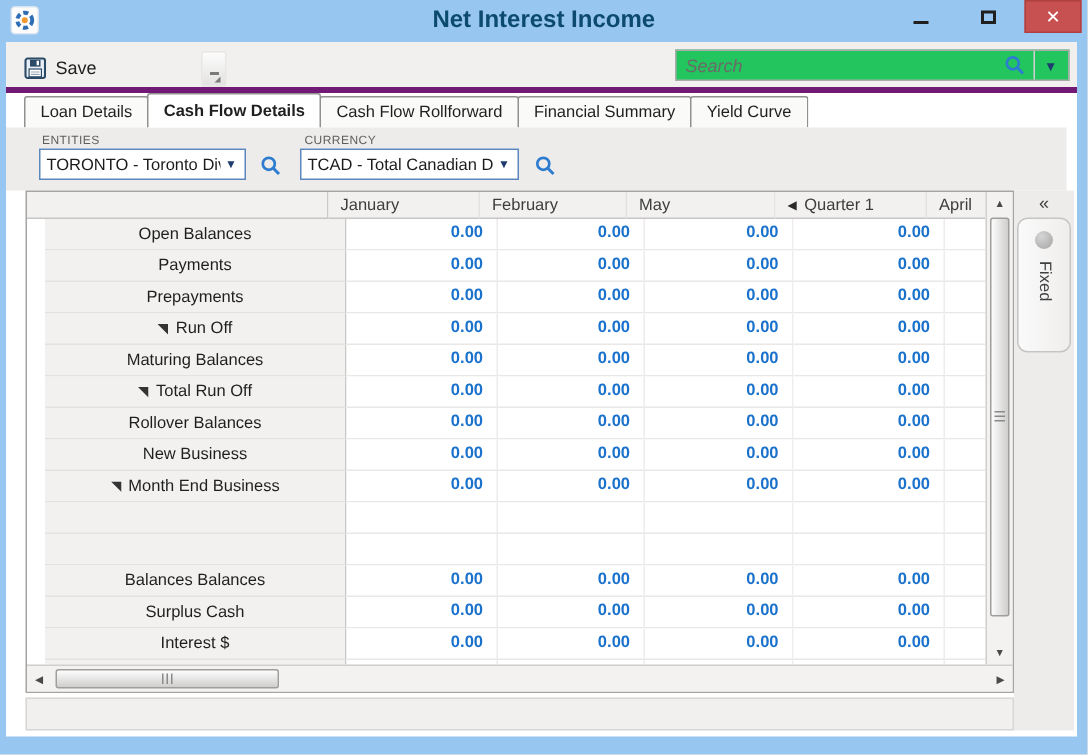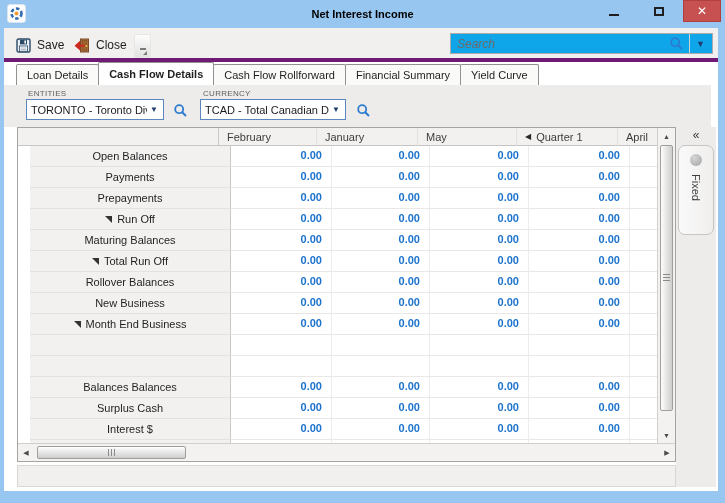--- a/index.html
+++ b/index.html
@@ -4,41 +4,41 @@
 <style>
   * { box-sizing: border-box; margin: 0; padding: 0; }
   html,body { background:#cfd6dd; }
   body { font-family: "Liberation Sans", "DejaVu Sans", sans-serif; }
 
   .window { position:relative; width:725px; height:503px; background:#97c6f0; overflow:hidden; }
 
   
   .titlebar { position:absolute; top:0; left:0; right:0; height:28px; }
   .app-icon { position:absolute; left:7px; top:4px; width:19px; height:19px; background:#fdfdfd; border:1px solid #d8e4f0; border-radius:3px; display:flex; align-items:center; justify-content:center; }
-  .win-title { position:absolute; left:0; right:0; top:0; height:28px; line-height:28px; text-align:center; font-size:11px; font-weight:700; color:#000000; }
+  .win-title { position:absolute; left:0; right:0; top:0; height:28px; line-height:28px; text-align:center; font-size:16px; font-weight:700; color:#0c4a6e; }
   .win-btn { position:absolute; top:0; height:22px; display:flex; align-items:center; justify-content:center; cursor:default; }
   .btn-min { right:97px; width:28px; }
   .btn-max { right:53px; width:27px; }
   .btn-close { right:4px; width:38px; background:#c75050; border:1px solid #b04040; }
   .glyph-min { width:10px; height:2px; background:#1f1f1f; margin-top:8px; }
   .glyph-max { width:10px; height:9px; border:2px solid #1f1f1f; background:transparent; }
   .glyph-x { color:#fff; font-size:12px; font-weight:700; line-height:1; }
 
   
   .body { position:absolute; left:4px; top:28px; width:714px; height:463px; background:#ffffff; }
 
   
   .toolbar { position:absolute; left:0; top:0; width:714px; height:34px; background:#f1f0ef; border-bottom:4px solid #701a75; }
   .tool-btn { position:absolute; top:5px; height:24px; display:flex; align-items:center; gap:6px; padding:0 6px; font-size:12px; color:#1e1e1e; cursor:default; }
   .tool-save { left:6px; }
   .tool-close { left:64px; }
   .overflow-grip { position:absolute; left:130px; top:6px; width:17px; height:24px; background:linear-gradient(#fcfcfc,#e3e2e1); border-radius:2px; border:1px solid #e8e7e6; }
   .overflow-grip .dash { position:absolute; right:4px; bottom:7px; width:6px; height:2px; background:#7a7a7a; }
   .overflow-grip .arr { position:absolute; right:3px; bottom:2px; width:0; height:0; border-left:4px solid transparent; border-bottom:4px solid #7a7a7a; }
-  .searchbox { position:absolute; top:5px; right:5px; width:263px; height:21px; background:#0ea5e9; border:1px solid #ababab; display:flex; align-items:center; }
+  .searchbox { position:absolute; top:5px; right:5px; width:263px; height:21px; background:#22c55e; border:1px solid #ababab; display:flex; align-items:center; }
   .searchbox input { flex:1; border:none; outline:none; height:19px; padding:0 6px; font-size:12px; font-family:inherit; color:#333; background:transparent; }
   .searchbox input::placeholder { font-style:italic; color:#6b6a69; }
   .search-divider { width:1px; height:19px; background:#d2d1d0; margin:0 2px; }
   .search-arrow { color:#1e3c6e; font-size:9px; padding:0 7px 0 4px; }
   .search-mag { padding:0 3px; display:flex; }
 
   
   .tabstrip { position:absolute; left:0; top:34px; width:714px; height:23px; background:#fff; display:flex; align-items:flex-end; padding-left:12px; }
   .tab { height:19px; display:flex; align-items:center; padding:10px 10px; font-size:11px; color:#1f1f1f; background:#fafaf9; border:1px solid #919190; border-bottom:none; border-radius:2px 2px 0 0; cursor:default; white-space:nowrap; }
   .tab + .tab { margin-left:-1px; }
@@ -129,32 +129,20 @@
             <rect x="1" y="1" width="13" height="13" rx="1.5" fill="#e9eff6" stroke="#2b4a66" stroke-width="1.4"></rect>
             <rect x="4" y="1.8" width="7" height="4.6" fill="#2b4a66"></rect>
             <rect x="8.4" y="2.5" width="1.6" height="3" fill="#ffffff"></rect>
             <rect x="3.4" y="8" width="8.2" height="5.2" fill="#ffffff" stroke="#2b4a66" stroke-width="0.8"></rect>
             <line x1="4.6" y1="10" x2="10.4" y2="10" stroke="#9aa7b4" stroke-width="0.8"></line>
             <line x1="4.6" y1="11.6" x2="10.4" y2="11.6" stroke="#9aa7b4" stroke-width="0.8"></line>
           </svg>
         </span>
         <span>Save</span>
       </div>
-      <div class="tool-btn tool-close">
-        <span>
-          <svg width="16" height="15" viewBox="0 0 16 15">
-            <rect x="6.5" y="1" width="8" height="13" fill="#b5794a" stroke="#7a4a22" stroke-width="1"></rect>
-            <rect x="8" y="2.5" width="5" height="10" fill="#a0622d" stroke="#7a4a22" stroke-width="0.6"></rect>
-            <circle cx="12.5" cy="8" r="0.9" fill="#f0c040"></circle>
-            <rect x="5.5" y="6.6" width="5" height="2.2" fill="#cc2a1f"></rect>
-            <polygon points="6,2.8 0.5,7.7 6,12.6" fill="#cc2a1f"></polygon>
-          </svg>
-        </span>
-        <span>Close</span>
-      </div>
       <div class="overflow-grip">
         <span class="dash"></span>
         <span class="arr"></span>
       </div>
       <div class="searchbox">
         <input type="text" placeholder="Search" style="">
         <span class="search-mag">
           <svg width="15" height="15" viewBox="0 0 15 15">
             <circle cx="6.2" cy="6.2" r="4" fill="none" stroke="#2e7cd0" stroke-width="1.8"></circle>
             <line x1="9.2" y1="9.2" x2="13" y2="13" stroke="#2e7cd0" stroke-width="2"></line>
@@ -205,27 +193,27 @@
           <circle cx="6.2" cy="6.2" r="4" fill="none" stroke="#2e7cd0" stroke-width="1.8"></circle>
           <line x1="9.2" y1="9.2" x2="13" y2="13" stroke="#2e7cd0" stroke-width="2"></line>
         </svg>
       </div>
     </div>
 
     <div class="grid">
       <div class="grid-scroll">
         <div class="grid-header-row">
           <div class="corner-cell"></div>
-        <div class="col-header" style="width: 98px;">
+        <div class="col-header" style="width: 101px;">
+
+    <span>January</span>
+  </div>
+            <div class="col-header" style="width: 98px;">
 
     <span>February</span>
-  </div>
-            <div class="col-header" style="width: 101px;">
-
-    <span>January</span>
   </div>
             <div class="col-header" style="width: 99px;">
 
     <span>May</span>
   </div>
             <div class="col-header" style="width: 101px;">
     <span class="quarter-collapse">◀</span>
     <span>Quarter 1</span>
   </div>
             <div class="col-header" style="width: 101px;">

